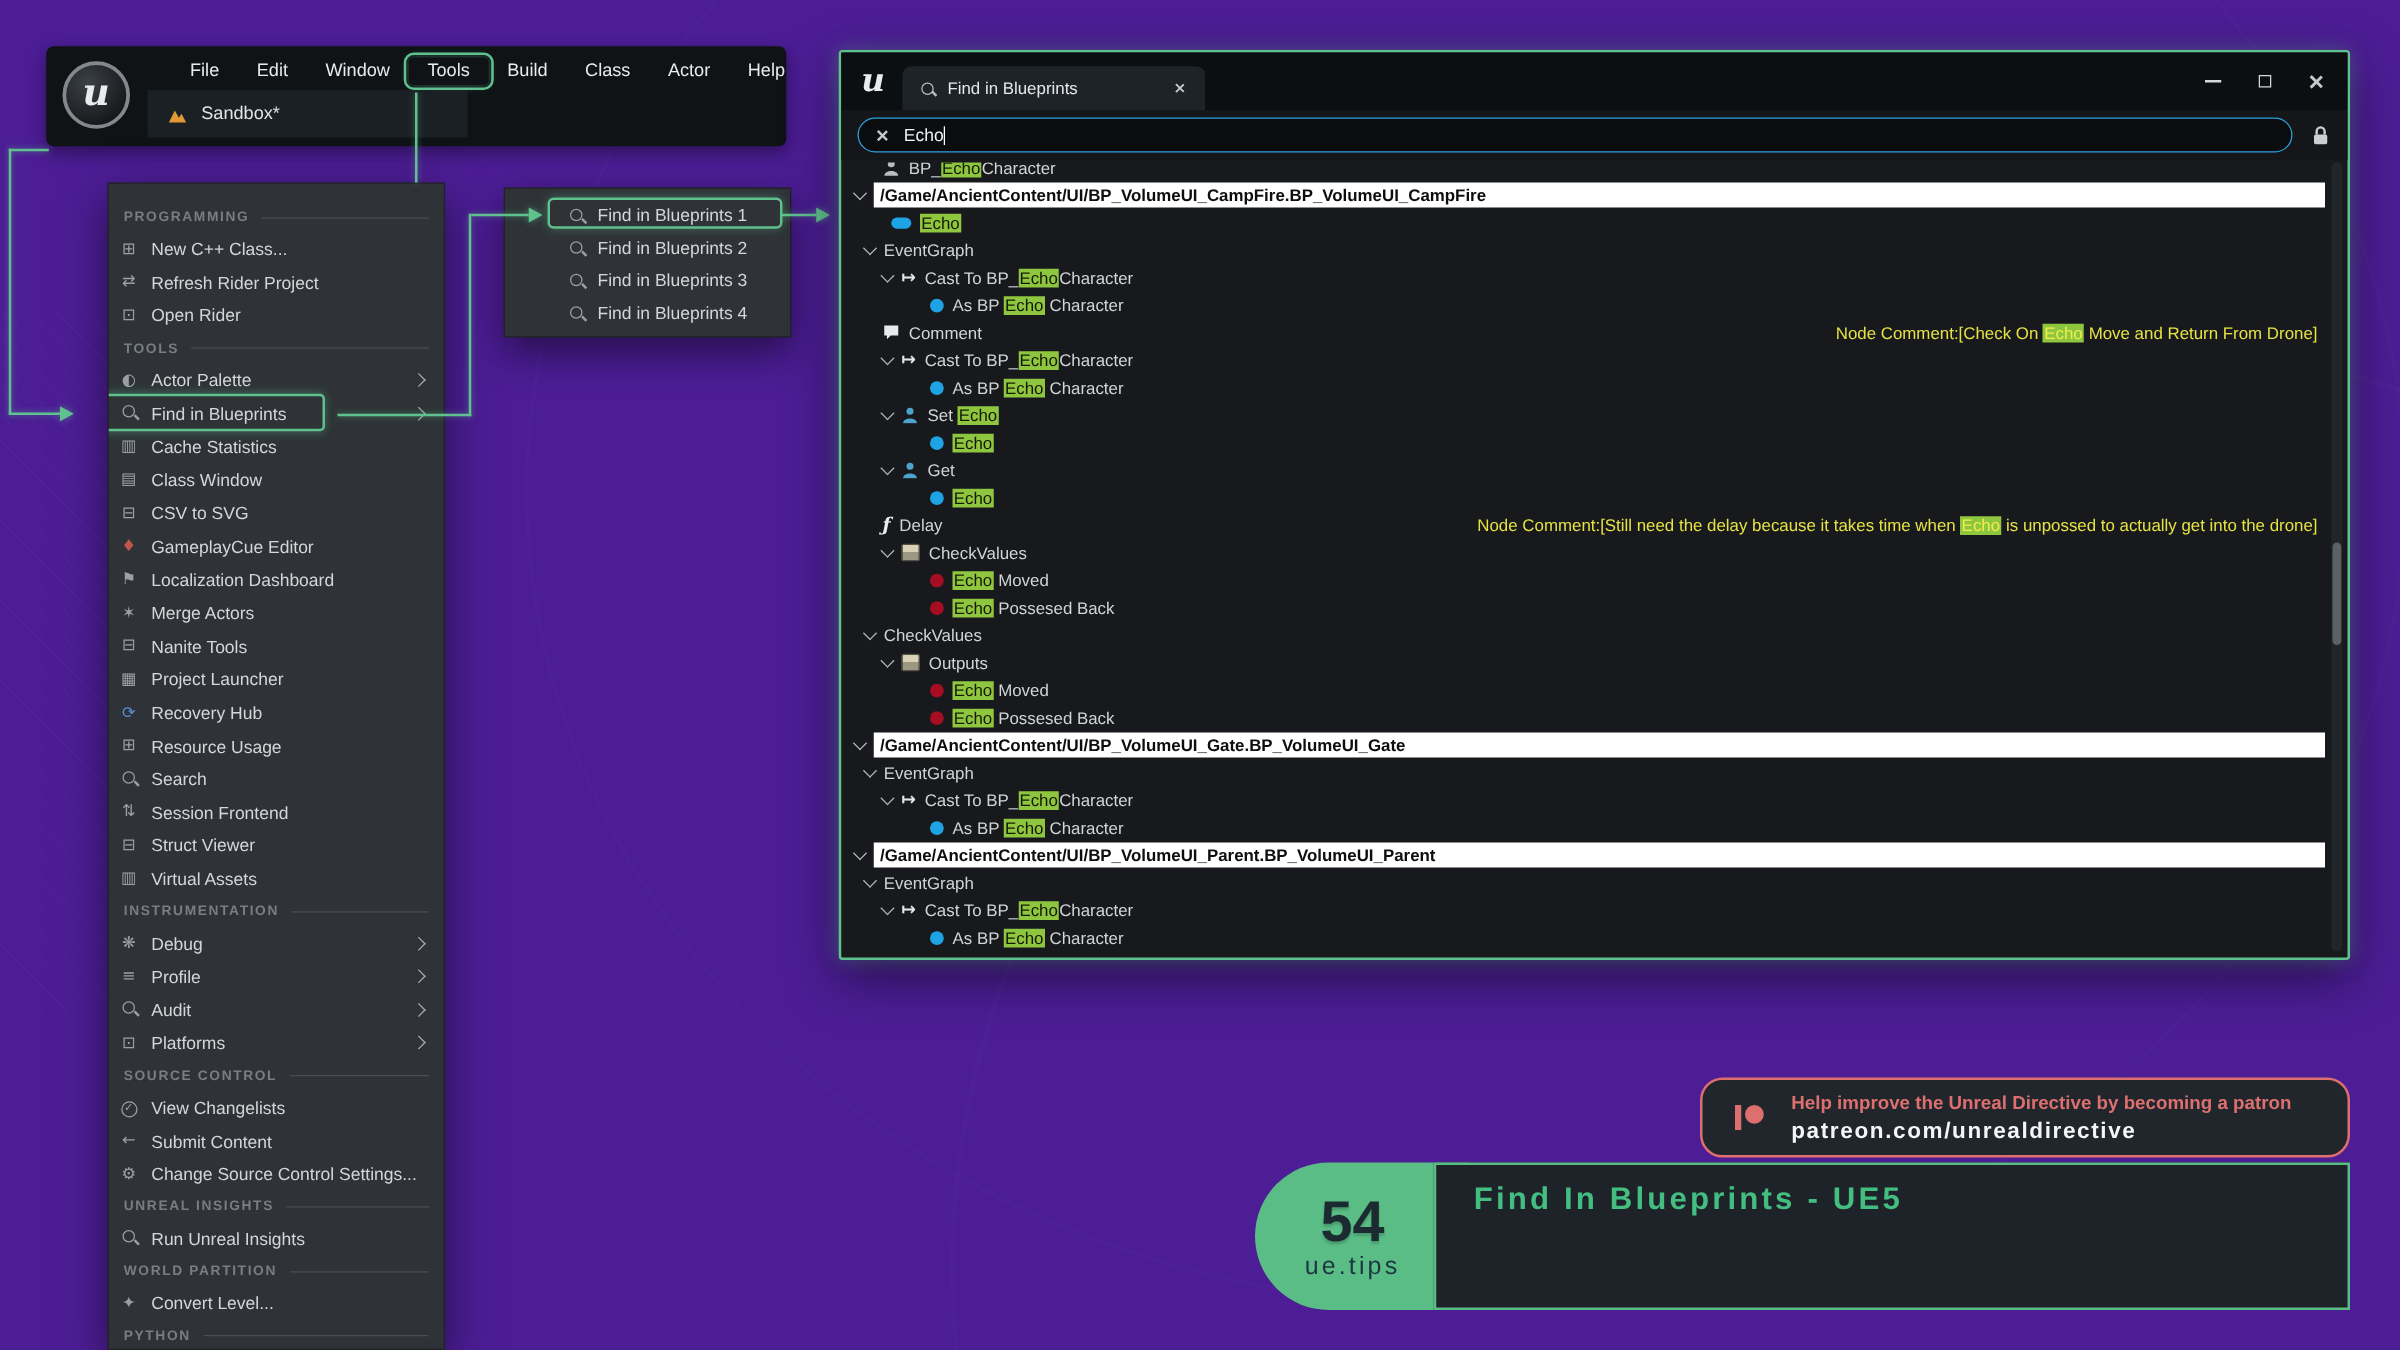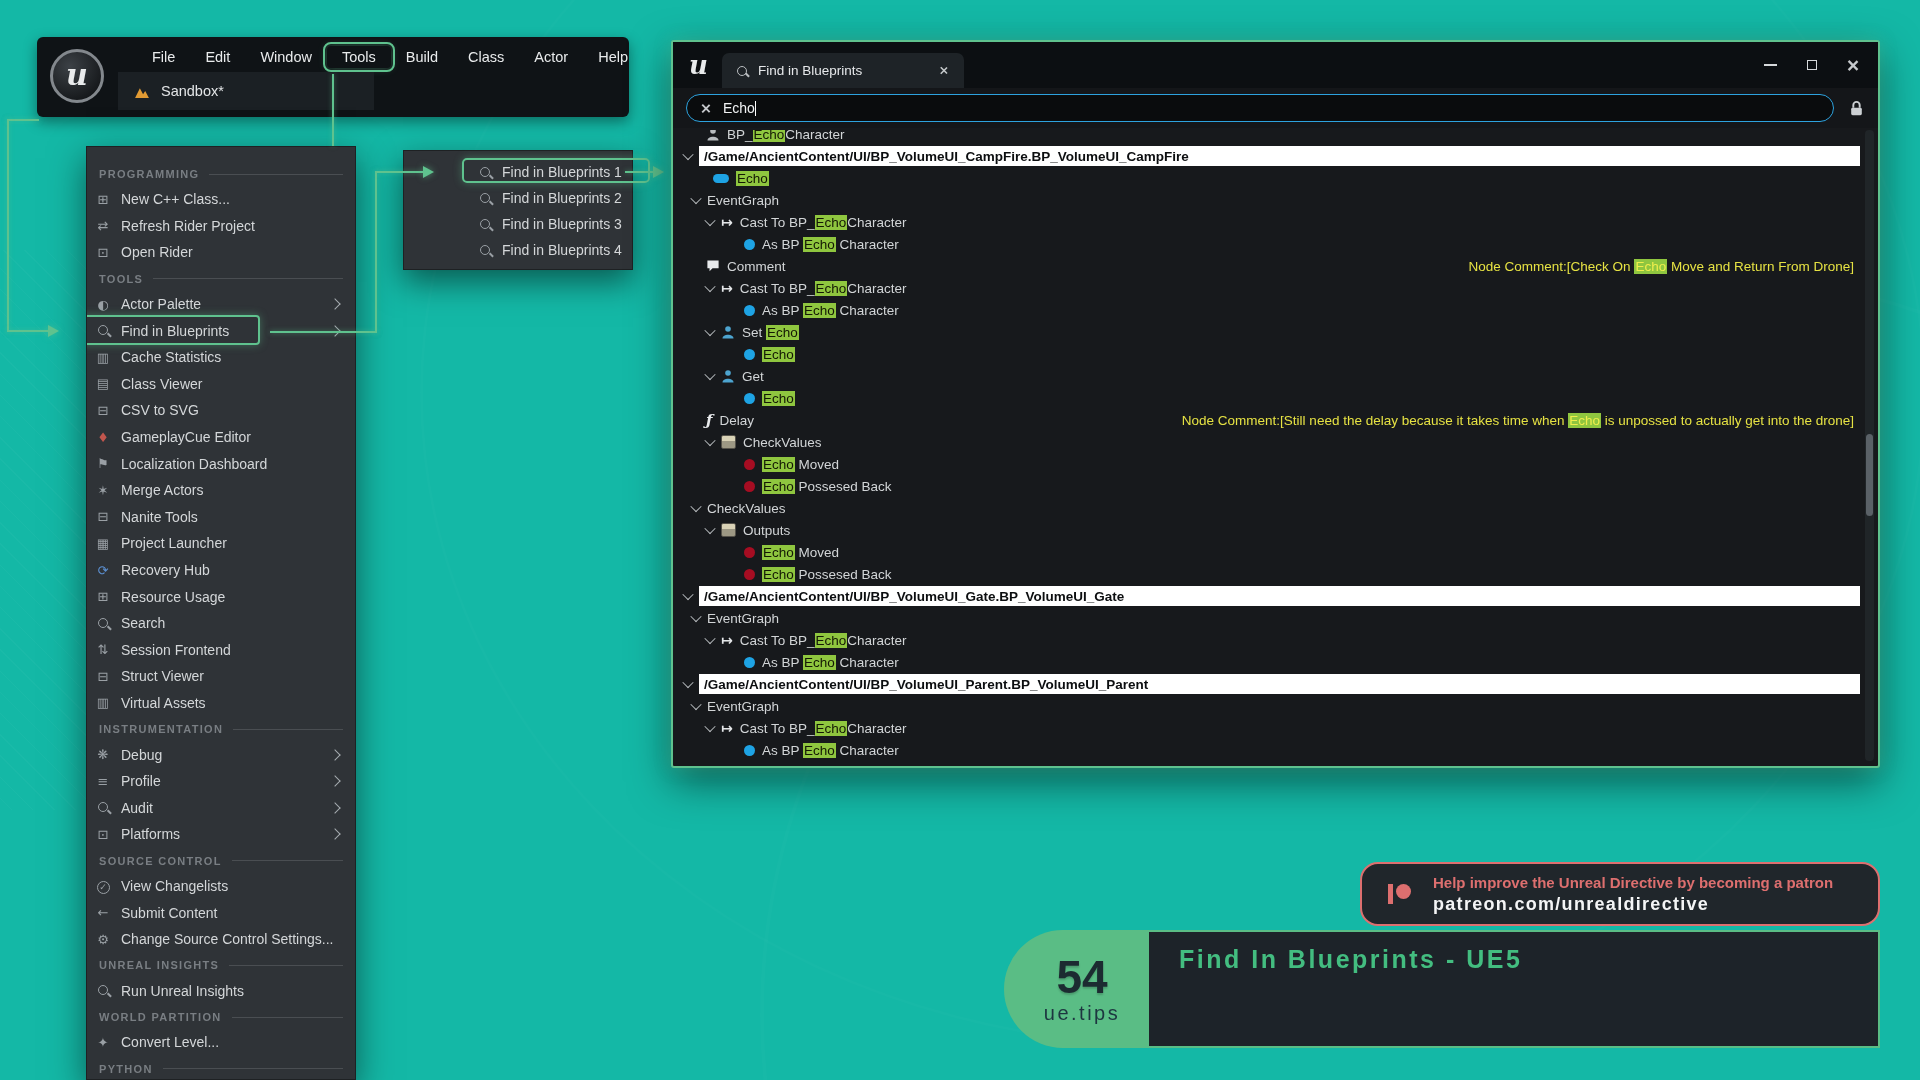--- a/index.html
+++ b/index.html
@@ -1,16 +1,16 @@
 <!DOCTYPE html>
 <html><head>
 <meta charset="utf-8">
 <style>
   html,body{margin:0;padding:0;background:#1d2227;}
-  .stage{position:relative;width:1920px;height:1080px;background:#14b8a6;overflow:hidden;
+  .stage{position:relative;width:1920px;height:1080px;background:#4c1d95;overflow:hidden;
          font-family:"Liberation Sans",sans-serif;}
   
   .swirl{position:absolute;border-radius:50%;pointer-events:none;}
   .swirl.s1{left:420px;top:-260px;width:1500px;height:1300px;border:3px solid rgba(255,255,255,.017);}
   .swirl.s2{left:760px;top:260px;width:1700px;height:1500px;border:4px solid rgba(255,255,255,.014);}
   .hatch{position:absolute;left:-10px;top:250px;width:110px;height:560px;pointer-events:none;
          background:repeating-linear-gradient(45deg,rgba(255,255,255,.022) 0 1px,transparent 1px 15px);}
 
   
   .topbar{position:absolute;left:37px;top:37px;width:592px;height:80px;background:#0f1316;
@@ -49,21 +49,21 @@
   .mag::after{content:"";position:absolute;width:5px;height:1.6px;background:currentColor;
        transform:rotate(45deg);right:-4.5px;bottom:-1.5px;}
   .circled{border:1.4px solid #9aa0a5;border-radius:50%;width:11px;height:11px;line-height:11px;
        font-size:9px;display:inline-block;}
 
   
   .submenu{position:absolute;left:403px;top:150px;width:230px;height:120px;background:#2f3337;
            box-shadow:0 12px 30px rgba(0,0,0,.5);padding-top:8px;box-sizing:border-box;
            border:1px solid rgba(0,0,0,.35);}
   .s-item{height:26px;display:flex;align-items:center;padding-left:52px;color:#d4d7d9;
-          font-size:14px;position:relative;gap:12px;margin-left:24px;}
+          font-size:14px;position:relative;gap:12px;}
   .s-item .ico{color:#9aa0a5;}
   .s-item.hl::before{content:"";position:absolute;left:34px;top:-1px;height:25px;width:188px;
           border:2px solid var(--accent);border-radius:5px;box-shadow:0 0 8px rgba(95,194,142,.4);
           box-sizing:border-box;}
 
   
   .conn{position:absolute;background:var(--accent);box-shadow:0 0 5px rgba(95,194,142,.55);}
   .arr{position:absolute;width:0;height:0;border-top:6px solid transparent;
        border-bottom:6px solid transparent;border-left:11px solid var(--accent);
        filter:drop-shadow(0 0 3px rgba(95,194,142,.6));}
@@ -205,21 +205,21 @@
         <span class="ico"><span class="mag"></span></span>
         <span>Find in Blueprints</span>
         <span class="chev-r"></span>
       </div>
       <div class="t-item">
         <span class="ico">▥</span>
         <span>Cache Statistics</span>
       </div>
       <div class="t-item">
         <span class="ico">▤</span>
-        <span>Class Viewer</span>
+        <span>Class Window</span>
       </div>
       <div class="t-item">
         <span class="ico">⊟</span>
         <span>CSV to SVG</span>
       </div>
       <div class="t-item">
         <span class="ico red">♦</span>
         <span>GameplayCue Editor</span>
       </div>
       <div class="t-item">

